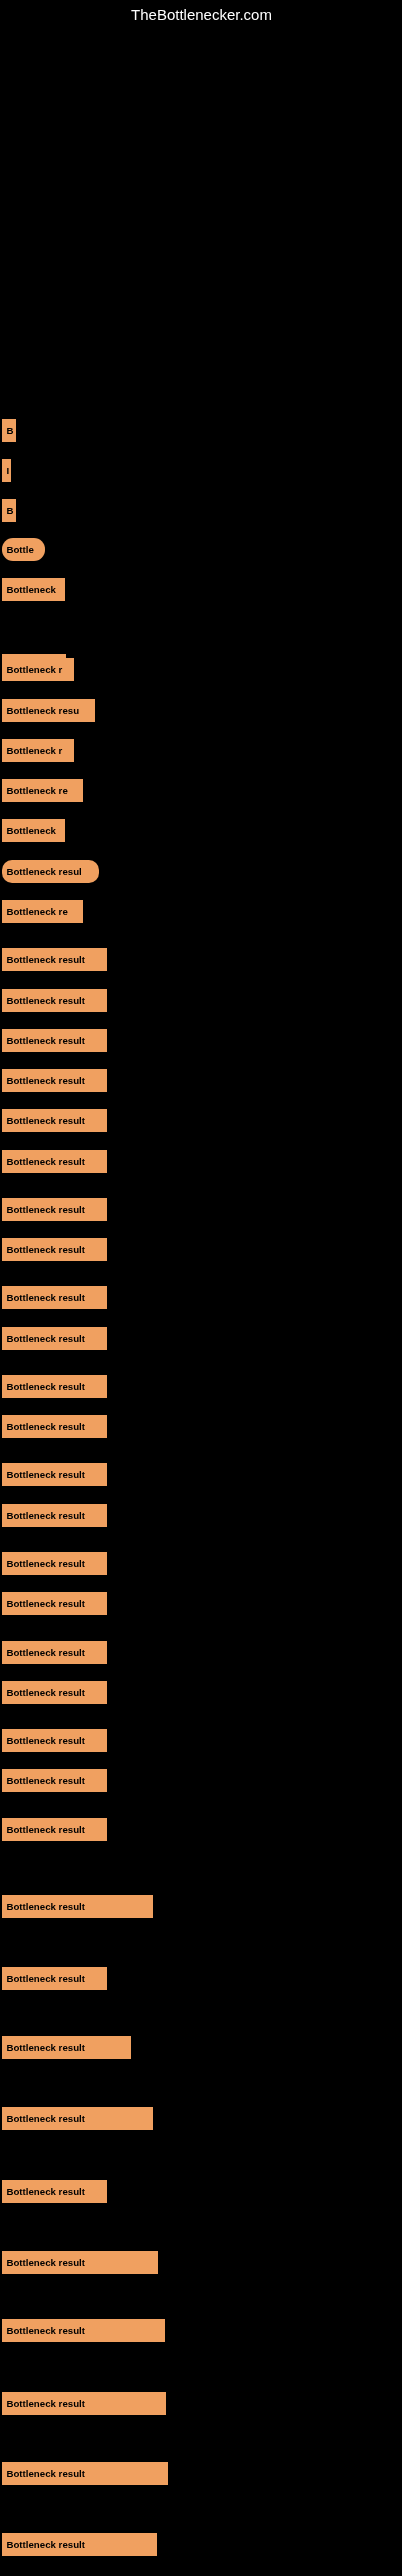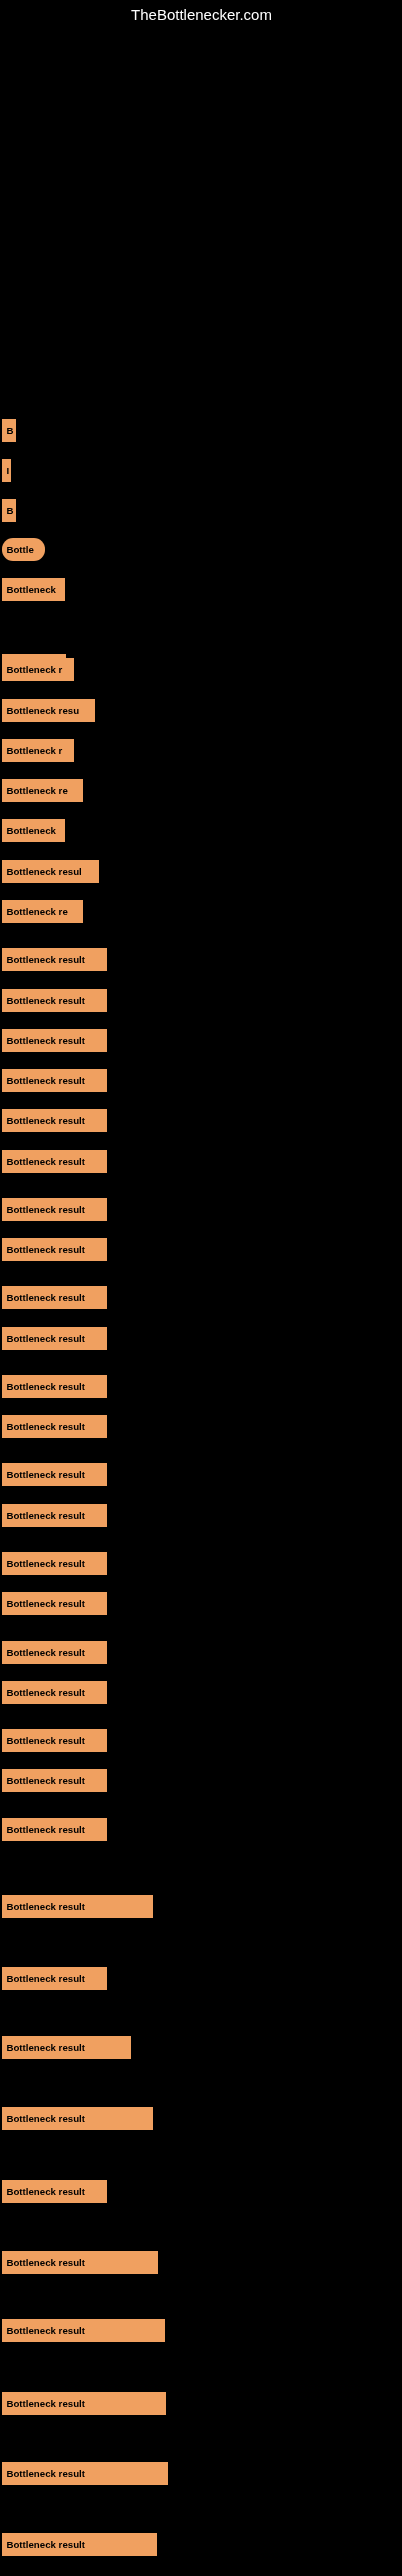--- a/index.html
+++ b/index.html
@@ -47,21 +47,21 @@
     <div class="bottleneck-bar" style="top: 459px; left: 1.6px; width: 9.7px;">I</div>
     <div class="bottleneck-bar" style="top: 499px; left: 1.6px; width: 14.5px;">B</div>
     <div class="bottleneck-bar" style="top: 538px; left: 1.6px; width: 43px; border-radius: 11px;">Bottle</div>
     <div class="bottleneck-bar" style="top: 578px; left: 1.6px; width: 63px;">Bottleneck</div>
     <div class="bottleneck-bar" style="top: 654px; left: 1.6px; width: 64px;">Bottlene</div>
     <div class="bottleneck-bar" style="top: 658px; left: 1.6px; width: 72px;">Bottleneck r</div>
     <div class="bottleneck-bar" style="top: 699px; left: 1.6px; width: 93px;">Bottleneck resu</div>
     <div class="bottleneck-bar" style="top: 739px; left: 1.6px; width: 72px;">Bottleneck r</div>
     <div class="bottleneck-bar" style="top: 779px; left: 1.6px; width: 81px;">Bottleneck re</div>
     <div class="bottleneck-bar" style="top: 819px; left: 1.6px; width: 63px;">Bottleneck</div>
-    <div class="bottleneck-bar" style="top: 860px; left: 1.6px; width: 97px;">Bottleneck resul</div>
+    <div class="bottleneck-bar" style="top: 860px; left: 1.6px; width: 97px; border-radius: 10px;">Bottleneck resul</div>
     <div class="bottleneck-bar" style="top: 900px; left: 1.6px; width: 81px;">Bottleneck re</div>
     <div class="bottleneck-bar" style="top: 948px; left: 1.6px; width: 105px;">Bottleneck result</div>
     <div class="bottleneck-bar" style="top: 989px; left: 1.6px; width: 105px;">Bottleneck result</div>
     <div class="bottleneck-bar" style="top: 1029px; left: 1.6px; width: 105px;">Bottleneck result</div>
     <div class="bottleneck-bar" style="top: 1069px; left: 1.6px; width: 105px;">Bottleneck result</div>
     <div class="bottleneck-bar" style="top: 1109px; left: 1.6px; width: 105px;">Bottleneck result</div>
     <div class="bottleneck-bar" style="top: 1150px; left: 1.6px; width: 105px;">Bottleneck result</div>
     <div class="bottleneck-bar" style="top: 1198px; left: 1.6px; width: 105px;">Bottleneck result</div>
     <div class="bottleneck-bar" style="top: 1238px; left: 1.6px; width: 105px;">Bottleneck result</div>
     <div class="bottleneck-bar" style="top: 1286px; left: 1.6px; width: 105px;">Bottleneck result</div>

